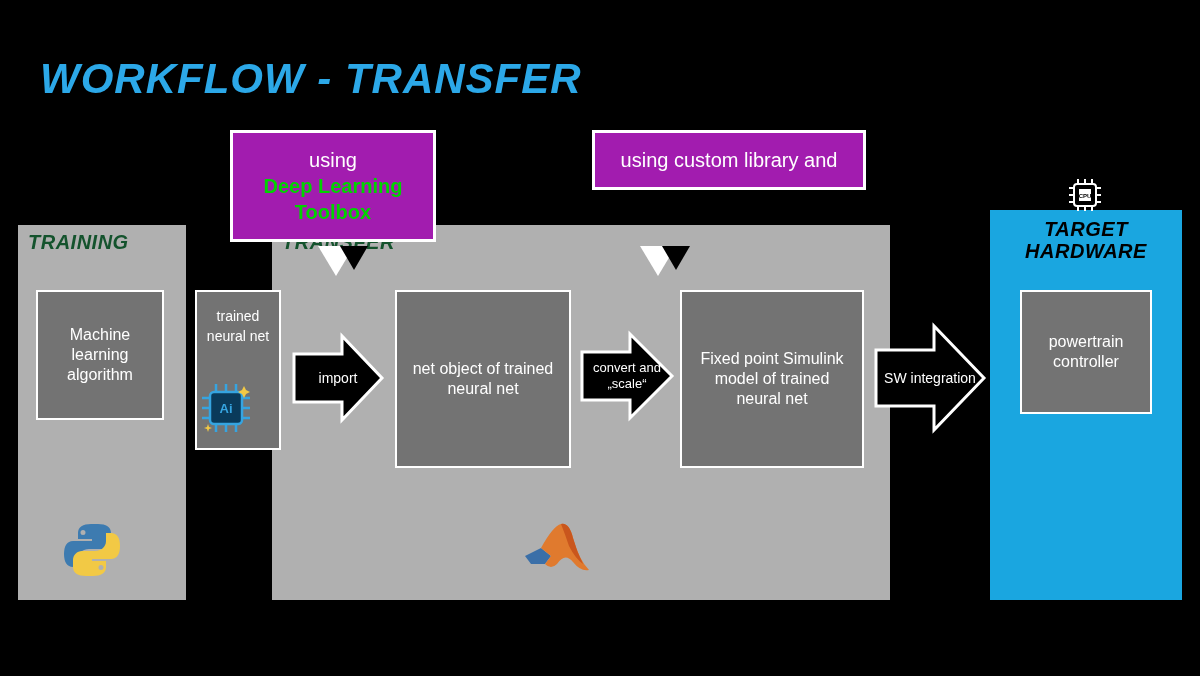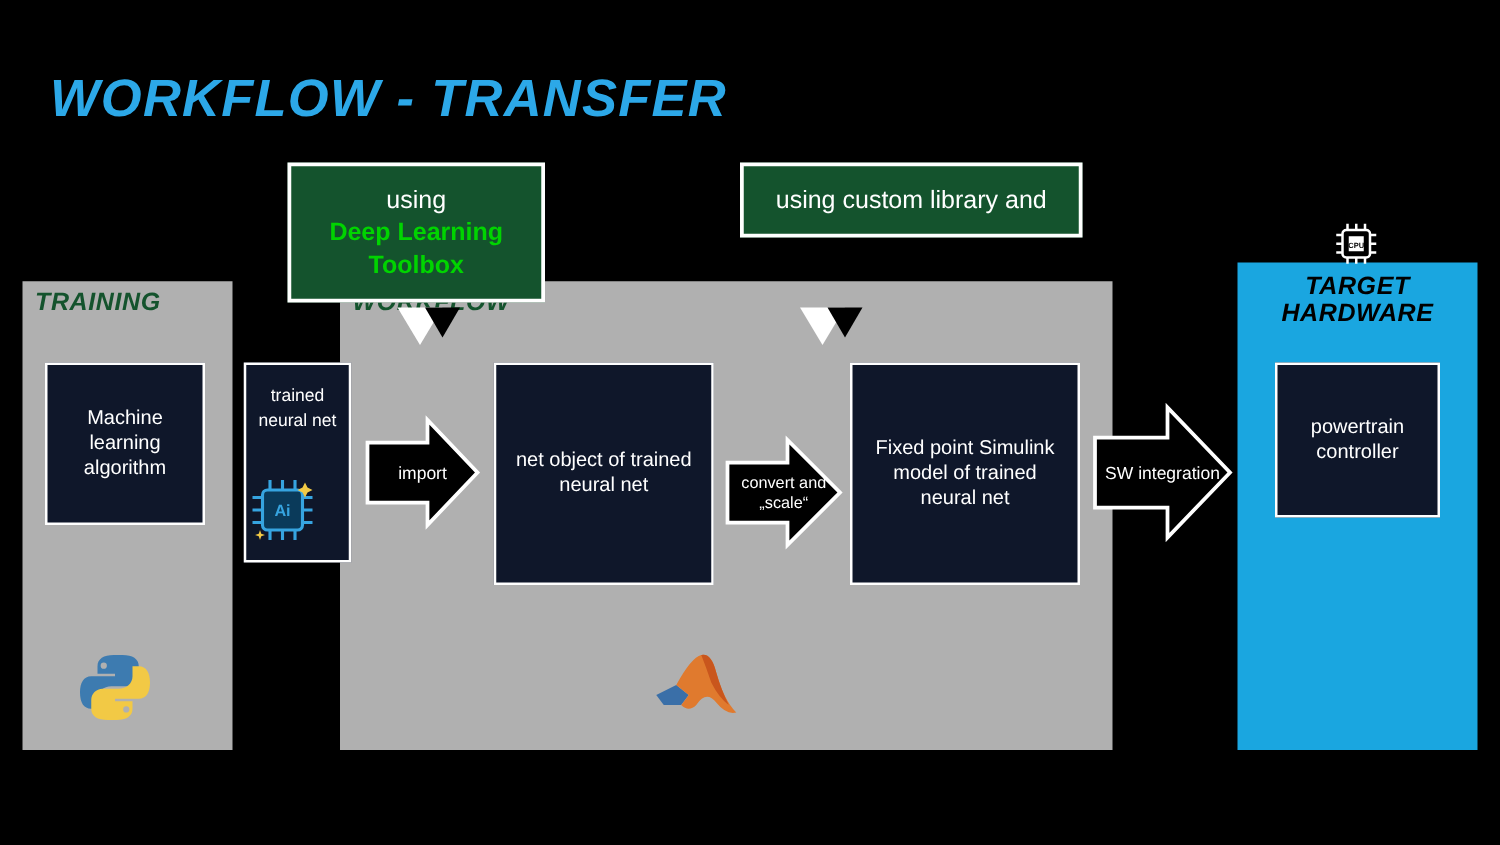--- a/index.html
+++ b/index.html
@@ -28,29 +28,29 @@
   .sect-training{left:18px;top:225px;width:168px;height:375px}
   .sect-transfer{left:272px;top:225px;width:618px;height:375px}
   .sect-target{left:990px;top:210px;width:192px;height:390px;background:#1aa6e0}
   .sect-target .sect-label{
     color:#000000;width:100%;text-align:center;left:0;top:8px;
     font-size:20px;line-height:22px;
   }
 
   
   .bbox{
-    position:absolute;background:#0f172a;border:2px solid #fff;
+    position:absolute;background:#737373;border:2px solid #fff;
     display:flex;align-items:center;justify-content:center;
     text-align:center;color:#fff;font-size:16px;line-height:20px;
     padding:10px;
   }
 
   
   .bubble{
-    position:absolute;background:#14532d;border:3px solid #fff;
+    position:absolute;background:#a21caf;border:3px solid #fff;
     padding:14px 18px;text-align:center;color:#fff;
     font-size:20px;line-height:26px;
   }
   .bubble .green{color:#00d400;font-weight:700}
   .tail{
     position:absolute;width:0;height:0;
   }
   .tail-outer{
     border-left:18px solid transparent;
     border-right:18px solid transparent;
@@ -94,21 +94,21 @@
 </head>
 <body>
 
 <div class="title">WORKFLOW - TRANSFER</div>
 
 <div class="sect sect-training">
   <div class="sect-label">TRAINING</div>
 </div>
 
 <div class="sect sect-transfer">
-  <div class="sect-label">WORKFLOW</div>
+  <div class="sect-label">TRANSFER</div>
 </div>
 
 <div class="sect sect-target">
   <div class="sect-label">
     <span>TARGET HARDWARE</span>
   </div>
 </div>
 
 <div class="cpu">
   <svg viewBox="0 0 38 38">
@@ -144,21 +144,21 @@
 
 <div class="bbox" style="left:1020px;top:290px;width:132px;height:124px">powertrain controller</div>
 
 <div class="arrow" style="left:290px;top:330px;width:96px;height:96px">
   <svg viewBox="0 0 96 96">
       <path d="M4 24 L52 24 L52 6 L92 48 L52 90 L52 72 L4 72 Z" fill="#000" stroke="#fff" stroke-width="3"></path>
     </svg>
   <span>import</span>
 </div>
 
-<div class="arrow" style="left:578px;top:346px;width:98px;height:96px">
+<div class="arrow" style="left:578px;top:328px;width:98px;height:96px">
   <svg viewBox="0 0 98 96">
       <path d="M4 24 L52 24 L52 6 L94 48 L52 90 L52 72 L4 72 Z" fill="#000" stroke="#fff" stroke-width="3"></path>
     </svg>
   <span style="font-size:13px">convert and „scale“</span>
 </div>
 
 <div class="arrow" style="left:872px;top:320px;width:116px;height:116px">
   <svg viewBox="0 0 116 116">
       <path d="M4 30 L62 30 L62 6 L112 58 L62 110 L62 86 L4 86 Z" fill="#000" stroke="#fff" stroke-width="3"></path>
     </svg>

